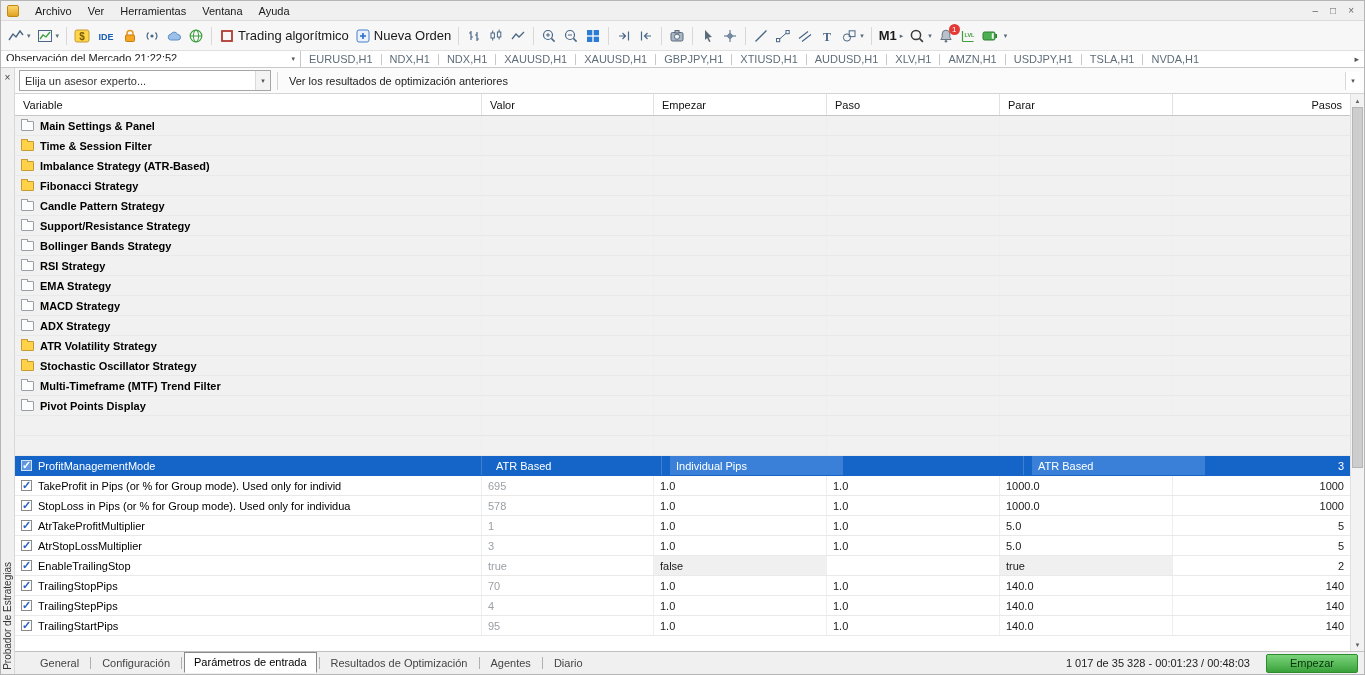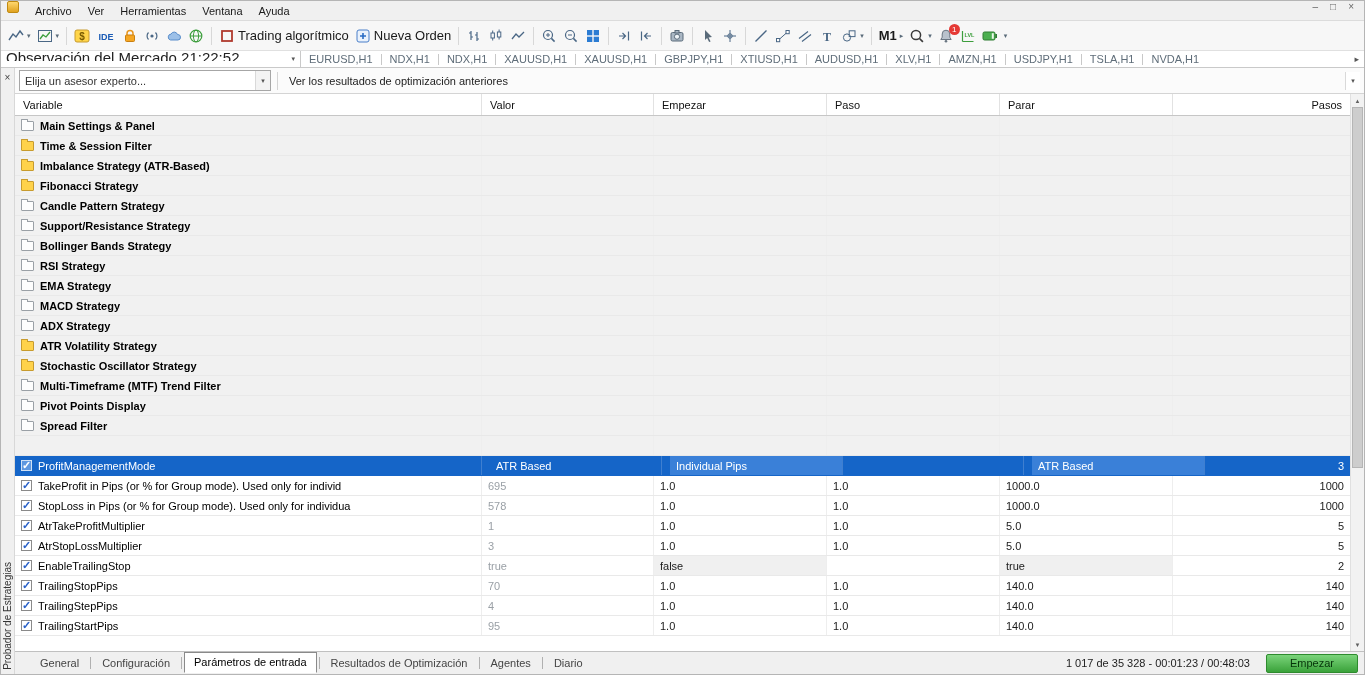--- a/index.html
+++ b/index.html
@@ -1,41 +1,41 @@
 <!DOCTYPE html>
 <html><head>
 <meta charset="utf-8">
 <style>
   * { margin:0; padding:0; box-sizing:border-box; }
   html,body { width:1365px; height:675px; overflow:hidden; }
   body { font-family:"Liberation Sans", sans-serif; background:#fff; color:#1a1a1a; font-size:11px; }
   .app { width:1365px; height:675px; display:flex; flex-direction:column; border:1px solid #b5b5b5; }
 
   
-  .menubar { height:20px; background:#f0f0f0; display:flex; align-items:flex-start; padding:0 6px; border-bottom:1px solid #dcdcdc; flex:none; }
+  .menubar { height:20px; background:#f0f0f0; display:flex; align-items:center; padding:0 6px; border-bottom:1px solid #dcdcdc; flex:none; }
   .logo { width:12px; height:12px; border-radius:2px; background:linear-gradient(#ffd76e,#e0a21f); border:1px solid #c08a12; margin-right:8px; flex:none; }
   .menuitem { padding:0 8px; height:100%; display:flex; align-items:center; color:#1a1a1a; cursor:default; }
   .winctrls { margin-left:auto; display:flex; align-items:center; gap:12px; color:#666; font-size:10px; padding-right:4px; }
   .winctrls span { cursor:default; }
 
   
   .toolbar { height:30px; background:#f7f7f7; border-bottom:1px solid #e0e0e0; display:flex; align-items:center; padding:0 4px; flex:none; overflow:hidden; }
   .tbtn { height:24px; display:flex; align-items:center; gap:3px; padding:0 3px; border-radius:2px; position:relative; flex:none; cursor:default; }
   .ticon { display:flex; align-items:center; }
   .ticon svg { display:block; }
   .tlabel { font-size:13px; color:#1a1a1a; white-space:nowrap; }
   .tlabel.bold { font-weight:bold; }
   .tcaret { font-size:7px; color:#5a6b7a; }
   .tsep { width:1px; height:18px; background:#d8d8d8; margin:0 4px; flex:none; }
   .tbadge { position:absolute; top:0; right:-3px; min-width:11px; height:11px; border-radius:6px; background:#e53935; color:#fff; font-size:8px; display:flex; align-items:center; justify-content:center; padding:0 2px; }
 
   
   .subbar { height:17px; border-bottom:1px solid #c9c9c9; display:flex; align-items:center; flex:none; background:#fff; color:#5f6d79; }
   .mwatch { width:300px; height:100%; border-right:1px solid #c9c9c9; display:flex; align-items:flex-start; justify-content:space-between; padding:0 5px; overflow:hidden; flex:none; }
-  .mwclip { height:10px; overflow:hidden; line-height:14px; font-size:15px; color:#222; }
+  .mwclip { height:10px; overflow:hidden; line-height:14px; font-size:11px; color:#222; }
   .mwcaret { font-size:7px; color:#555; line-height:16px; }
   .ctabs { flex:1; display:flex; align-items:center; overflow:hidden; height:100%; }
   .ctab { padding:0 8px; white-space:nowrap; color:#5f6d79; cursor:default; }
   .ctabsep { width:1px; height:11px; background:#c8c8c8; flex:none; }
   .ctabs-arrow { margin-left:auto; padding:0 5px; color:#555; font-size:9px; flex:none; }
 
   
   .tester { flex:1; display:flex; min-height:0; }
   .vstrip { width:14px; background:#f0f0f0; border-right:1px solid #d8d8d8; display:flex; flex-direction:column; align-items:center; flex:none; }
   .vclose { font-size:10px; color:#444; line-height:14px; margin-top:3px; cursor:default; }
@@ -602,24 +602,20 @@
            <span class="folder gray"></span>
            <span class="gname">Pivot Points Display</span>
          </div>
          <div class="cell"></div>
          <div class="cell"></div>
          <div class="cell"></div>
          <div class="cell"></div>
          <div class="cell last"></div>
        </div>
               <div class="trow group">
-         <div class="cell">
-           <span class="folder gray"></span>
-           <span class="gname">Spread Filter</span>
-         </div>
          <div class="cell"></div>
          <div class="cell"></div>
          <div class="cell"></div>
          <div class="cell"></div>
          <div class="cell last"></div>
        </div>
               <div class="trow group">
          <div class="cell"></div>
          <div class="cell"></div>
          <div class="cell"></div>

